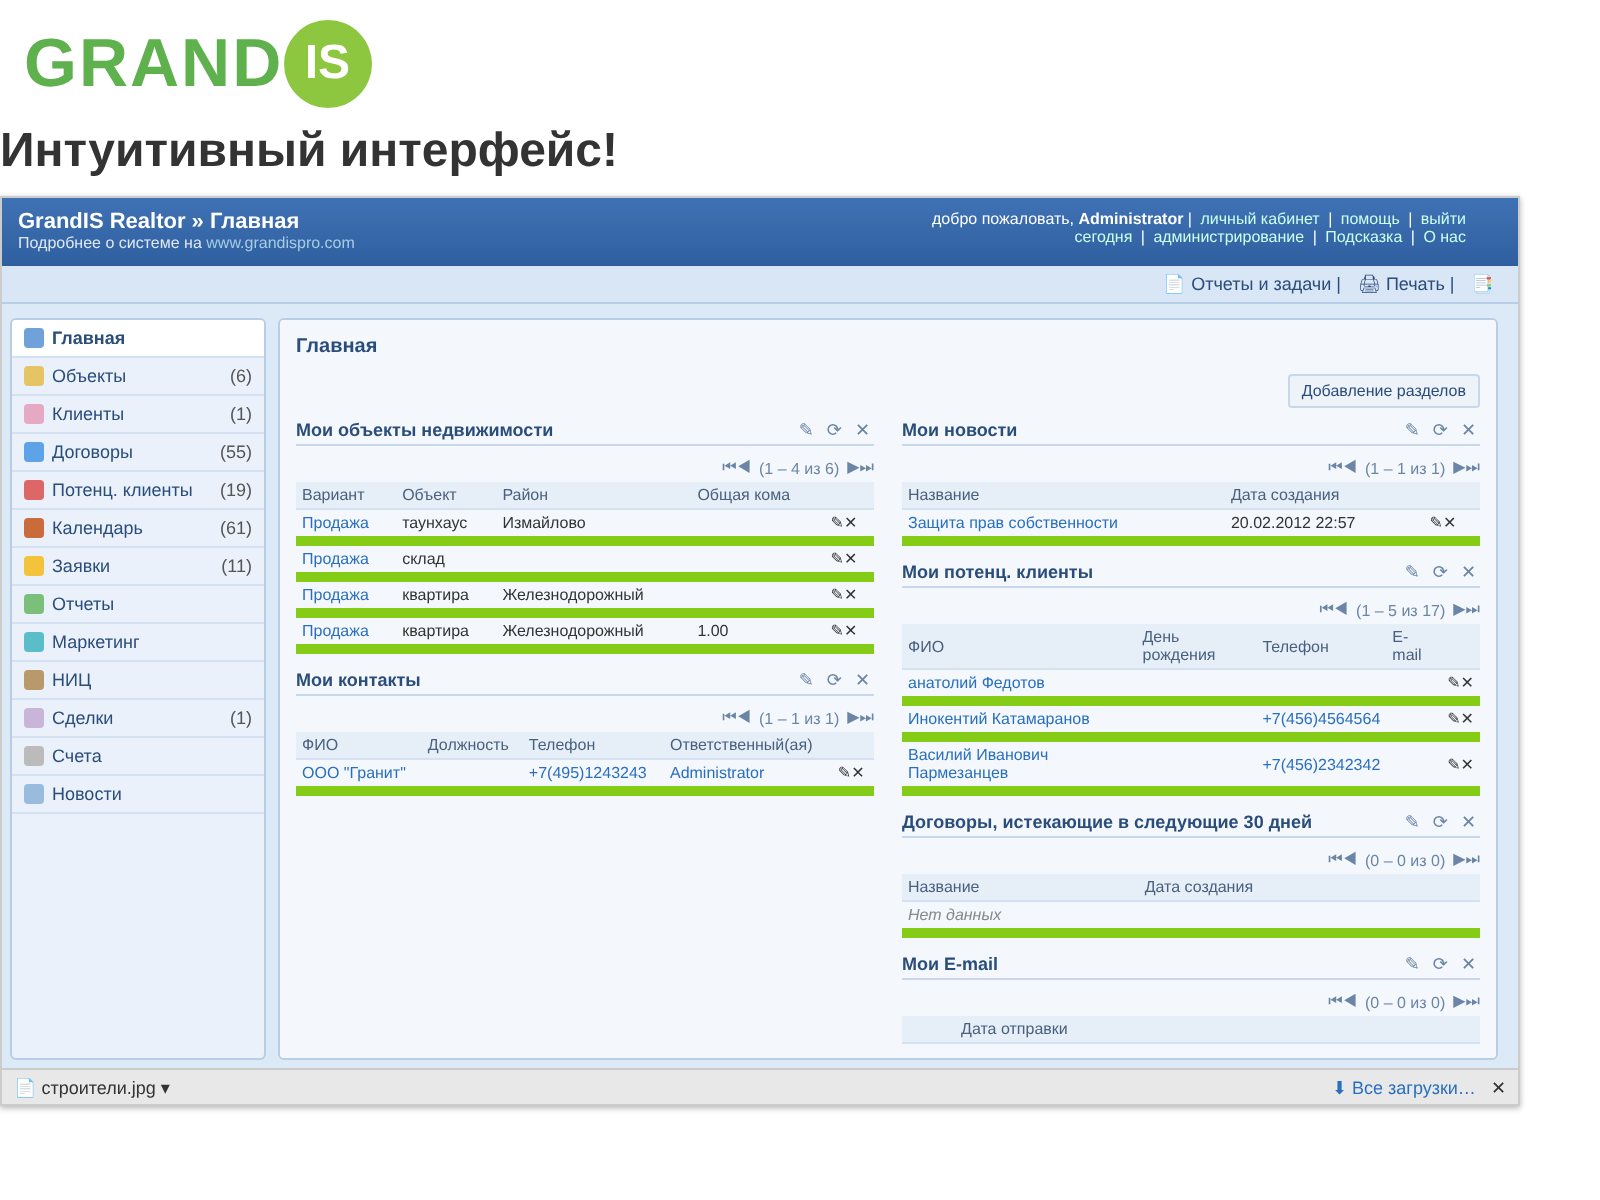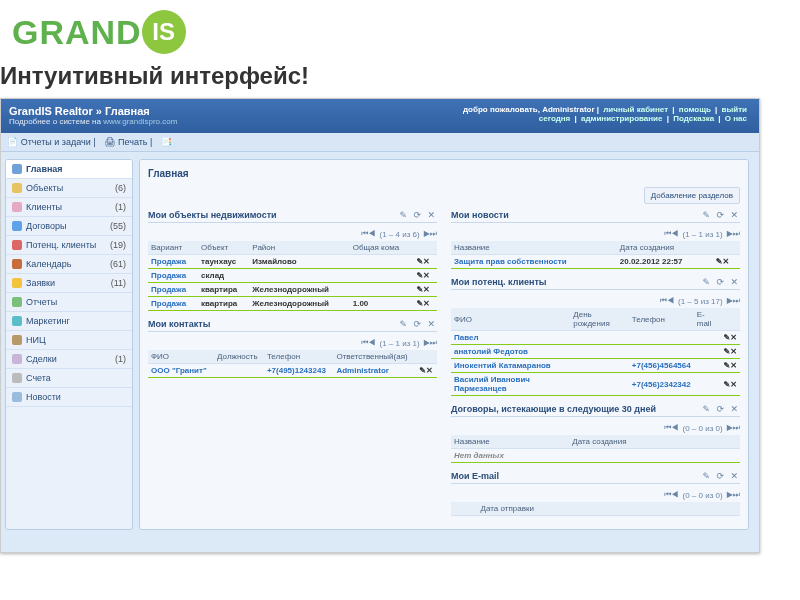--- a/index.html
+++ b/index.html
@@ -7,41 +7,41 @@
   .page { width: 640px; height: 600px; position: relative; }
   .logo { padding: 10px 12px 2px; }
   .logo .grand { font-size: 34px; font-weight: bold; color: #5fb14d; letter-spacing: 1px; display: inline-block; vertical-align: middle; }
   .logo .is-circle { display:inline-block; width:44px; height:44px; background:#8dc63f; border-radius:50%; color:#fff; font-size:24px; font-weight:bold; text-align:center; line-height:44px; vertical-align: middle; }
   .slogan { text-align: left; font-size: 24px; font-weight: bold; padding: 6px 0 8px; }
   .shot { width: 760px; height: 455px; margin: 0 auto; border: 1px solid #ccc; background: #dce9f7; position: relative; overflow: hidden; box-shadow: 0 1px 3px rgba(0,0,0,0.3); }
   .topbar { background: linear-gradient(#3f72b5, #2f5f9f); color: #fff; padding: 6px 8px 4px; height: 34px; position: relative; }
   .topbar .title { font-size: 11px; font-weight: bold; }
   .topbar .subtitle { font-size: 8px; opacity: 0.85; }
   .topbar .subtitle a { color: #bde; }
-  .topbar-right { position: absolute; right: 10px; top: 6px; font-size: 8px; text-align: right; font-weight: bold; }
+  .topbar-right { position: absolute; right: 24px; top: 6px; font-size: 8px; text-align: right; }
   .topbar-right a { color: #cfe; text-decoration: none; margin: 0 2px; }
-  .toolbar { background: #d8e6f5; border-bottom: 1px solid #b8cde6; padding: 4px 6px; font-size: 9px; color: #2a4d7a; }
+  .toolbar { background: #d8e6f5; border-bottom: 1px solid #b8cde6; padding: 4px 6px; font-size: 9px; color: #2a4d7a; text-align: right; }
   .toolbar .tb-item { display:inline-block; margin-right: 6px; }
   .body-row { position: absolute; top: 56px; bottom: 18px; left: 0; right: 10px; display:flex; }
   .sidebar { width: 128px; background: #eaf1fa; border: 1px solid #b8cde6; border-radius: 3px; margin: 4px; overflow: hidden; }
   .side-item { padding: 4px 6px; border-bottom: 1px solid #d3e1f2; display:flex; align-items:center; justify-content:space-between; font-size: 9px; color: #2a4d7a; cursor: pointer; }
   .side-item .lbl { display:flex; align-items:center; gap:4px; }
   .side-item .cnt { color:#555; }
   .side-item.sel { background:#fff; font-weight:bold; }
   .main { flex: 1; margin: 4px 0 4px 2px; background: #f4f8fd; border:1px solid #b8cde6; border-radius:3px; overflow:auto; padding: 6px 8px; }
   .crumb { font-size: 10px; font-weight: bold; color:#2a4d7a; padding: 2px 0 8px; }
   .panels { display:flex; gap: 14px; }
   .col { flex:1; min-width:0; }
   .panel { margin-bottom: 8px; }
   .phead { display:flex; justify-content:space-between; align-items:center; border-bottom:1px solid #c8d8ea; padding-bottom:2px; margin-bottom:4px; }
   .phead .t { font-weight:bold; font-size:9px; color:#2a4d7a; }
   .phead .tools { color:#6a85a5; font-size:9px; letter-spacing:2px; }
   .tbl { width:100%; border-collapse:collapse; font-size:8px; }
   .tbl th { background:#e6eef8; color:#4a617e; text-align:left; padding:2px 3px; font-weight:normal; border-bottom:1px solid #d3e1f2; }
-  .tbl td { padding:2px 3px; border-bottom:1px solid #84cc16; color:#333;font-weight:bold; }
+  .tbl td { padding:2px 3px; border-bottom:5px solid #84cc16; color:#333; }
   .tbl td.link, .link { color:#2a6fbf; cursor:pointer; }
   .pager { display:flex; justify-content:flex-end; align-items:center; font-size:8px; color:#6a85a5; padding:2px 0; gap:4px; }
   .addbtn { float:right; background:#eef3fa; border:1px solid #c8d8ea; padding:3px 6px; font-size:8px; color:#2a4d7a; border-radius:2px; cursor:pointer; margin-bottom:6px; }
   .bottombar { position:absolute; left:0; right:0; bottom:0; height:18px; background:#e8e8e8; border-top:1px solid #ccc; font-size:9px; padding:2px 6px; display:flex; justify-content:space-between; align-items:center; }
   .icn { display:inline-block; width:10px; height:10px; border-radius:2px; }
 </style>
 </head>
 <body>
 
 <div class="page">
@@ -304,27 +304,20 @@
               <table class="tbl">
                 <tbody>
                     <tr>
                       <th>ФИО</th>
                       <th>День рождения</th>
                       <th>Телефон</th>
                       <th>E-mail</th>
                       <th></th>
                     </tr>
                 <tr>
-                      <td class="link">Павел</td>
-                      <td></td>
-                      <td></td>
-                      <td></td>
-                      <td>✎✕</td>
-                    </tr>
-                <tr>
                       <td class="link">анатолий Федотов</td>
                       <td></td>
                       <td></td>
                       <td></td>
                       <td>✎✕</td>
                     </tr>
                 <tr>
                       <td class="link">Инокентий Катамаранов</td>
                       <td></td>
                       <td class="link">+7(456)4564564</td>
@@ -382,14 +375,18 @@
                       <th>Дата отправки</th>
                     </tr>
                   </tbody>
                 </table>
             </div>
           </div>
         </div>
       </div>
     </div>
 
+    <div class="bottombar">
+      <span>📄 <span>строители.jpg</span> ▾</span>
+      <span><span class="link">⬇ <span>Все загрузки…</span></span> &nbsp; <span>✕</span></span>
+    </div>
   </div>
 </div>
 
 </body></html>

